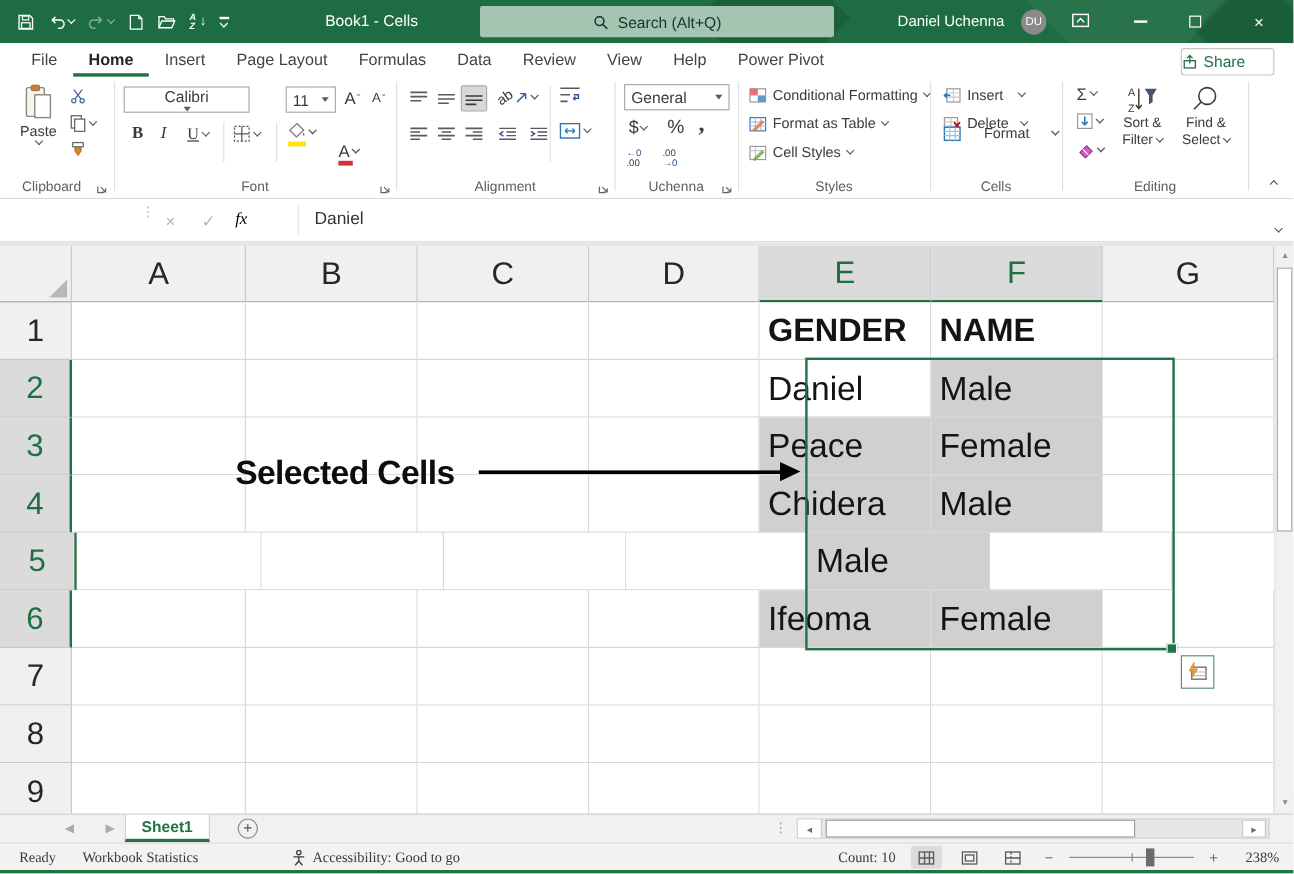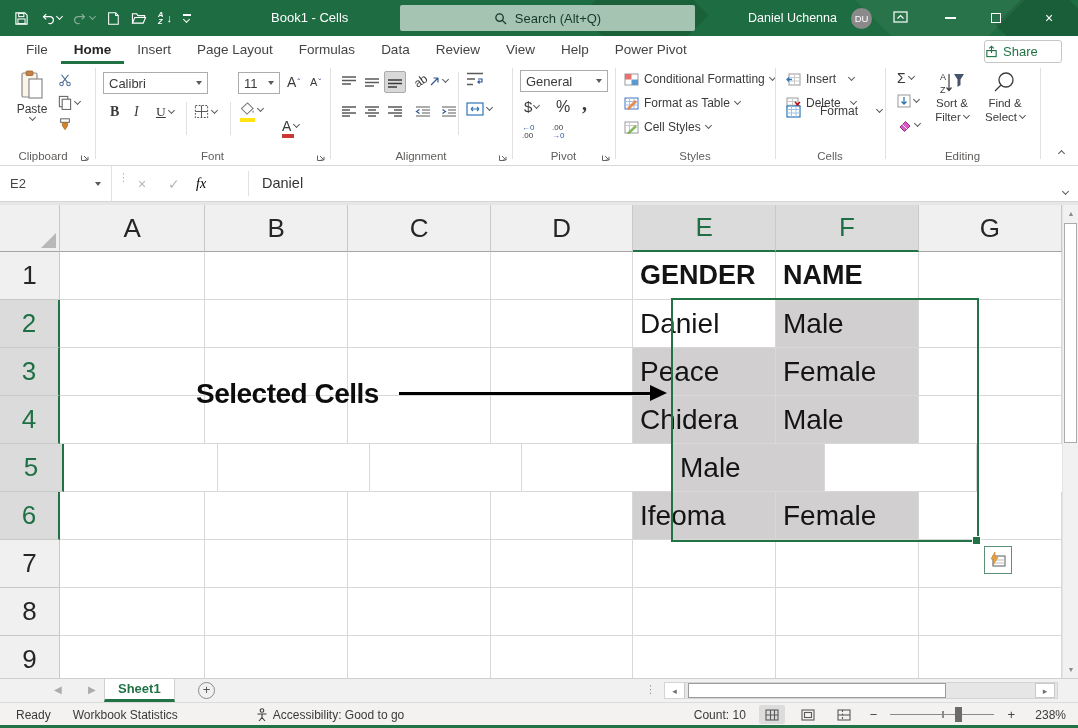--- a/index.html
+++ b/index.html
@@ -107,21 +107,21 @@
   .sheet-tab { position:absolute; left:104px; top:0; height:23px; background:#fff; border-left:1px solid #D0D0D0; border-right:1px solid #D0D0D0; border-bottom:3px solid #217346; padding:0 13px; line-height:19px; font-size:13px; font-weight:bold; color:#217346; }
   .add-sheet { position:absolute; left:198px; top:3px; width:17px; height:17px; border:1px solid #8A8A8A; border-radius:50%; color:#555; font-size:13px; line-height:14px; text-align:center; }
   .sb-dots { position:absolute; left:645px; top:4px; color:#999; font-size:11px; }
   .hscroll { position:absolute; left:664px; top:3px; width:394px; height:17px; background:#E6E6E6; border:1px solid #D4D4D4; }
   .hs-btn { position:absolute; top:0; width:20px; height:15px; background:#fff; display:flex; align-items:center; justify-content:center; font-size:9px; color:#707070; }
   .hs-left { left:0; border-right:1px solid #C9C9C9; }
   .hs-right { right:2px; border:1px solid #C9C9C9; }
   .hs-thumb { position:absolute; left:23px; top:0; width:258px; height:15px; background:#fff; border:1px solid #9B9B9B; }
 
   
-  .statusbar { position:absolute; top:702px; left:0; right:0; height:26px; background:#F3F2F1; border-top:1px solid #DCDCDC; font-size:12px; color:#3B3A39; }
+  .statusbar { position:absolute; top:702px; left:0; right:0; height:26px; background:#F3F2F1; border-top:1px solid #DCDCDC; font-size:12px; color:#3B3A39;font-family:Liberation Serif, serif; }
   .statusbar:after { content:""; position:absolute; bottom:0; left:0; right:0; height:3px; background:#217346; }
   .st-left { position:absolute; left:16px; top:0; height:23px; display:flex; align-items:center; gap:22px; }
   .st-access { display:flex; align-items:center; gap:5px; margin-left:56px; }
   .st-right { position:absolute; right:12px; top:0; height:23px; display:flex; align-items:center; gap:13px; }
   .viewbtns { display:flex; align-items:center; gap:10px; }
   .vbtn { width:26px; height:19px; display:flex; align-items:center; justify-content:center; border-radius:2px; }
   .vbtn.active { background:#DCDCDC; }
   .zoomtrack { position:relative; width:104px; height:15px; }
   .ztline { position:absolute; left:0; right:0; top:7px; height:1px; background:#8A8A8A; }
   .zttick { position:absolute; left:50%; top:4px; width:1.5px; height:7px; background:#8A8A8A; }
@@ -264,21 +264,21 @@
     </div>
     <div class="glabel" style="left:0;width:86px;">Clipboard</div>
     <div class="launcher" style="left:80px;">
       <svg width="10" height="10" viewBox="0 0 10 10">
           <path d="M1.5 3.5 V8.5 H6.5" fill="none" stroke="#636363" stroke-width="1"></path>
           <path d="M4 4 L8 8 M8 4.8 V8 H4.8" fill="none" stroke="#636363" stroke-width="1"></path>
         </svg>
     </div>
     <div class="gsep" style="left:95px;"></div>
 
-    <div class="dd-box" style="left:103px;top:8px;width:105px;">
+    <div class="dd-box" style="left:103px;top:8px;width:105px;flex-direction:column;">
       <span>Calibri</span>
       <span class="tri"></span>
     </div>
     <div class="dd-box" style="left:238px;top:8px;width:42px;">
       <span>11</span>
       <span class="tri"></span>
     </div>
     <div class="rbtn" style="left:287px;top:10px;">
       <span class="growA">A</span>
         <span class="caret">ˆ</span>
@@ -419,21 +419,21 @@
       <span>,</span>
     </div>
     <div class="decicon" style="left:522px;top:60px;">
       <span class="blue">←0</span>
       <span>.00</span>
     </div>
     <div class="decicon" style="left:552px;top:60px;">
       <span>.00</span>
       <span class="blue">→0</span>
     </div>
-    <div class="glabel" style="left:512px;width:103px;">Pivot</div>
+    <div class="glabel" style="left:512px;width:103px;">Uchenna</div>
     <div class="launcher" style="left:601px;">
       <svg width="10" height="10" viewBox="0 0 10 10">
           <path d="M1.5 3.5 V8.5 H6.5" fill="none" stroke="#636363" stroke-width="1"></path>
           <path d="M4 4 L8 8 M8 4.8 V8 H4.8" fill="none" stroke="#636363" stroke-width="1"></path>
         </svg>
     </div>
     <div class="gsep" style="left:615px;"></div>
 
     <div class="stylerow" style="left:624px;top:8px;">
       <svg width="15" height="13" viewBox="0 0 15 13">
@@ -535,24 +535,20 @@
           <span>Select</span>
           <span class="chv dark"></span>
         </span>
     </div>
     <div class="glabel" style="left:885px;width:155px;">Editing</div>
     <div class="gsep" style="left:1040px;"></div>
     <div class="collapse"><span class="chv dark up"></span></div>
   </div>
 
   <div class="formulabar">
-    <div class="namebox">
-      <span>E2</span>
-      <span class="tri"></span>
-    </div>
     <div class="fdots">⋮</div>
     <div class="fbtn" style="left:138px;">
         <span>×</span>
       </div>
     <div class="fbtn" style="left:168px;">
         <span>✓</span>
       </div>
     <div class="fbtn fx" style="left:196px;">
         <span>fx</span>
       </div>

